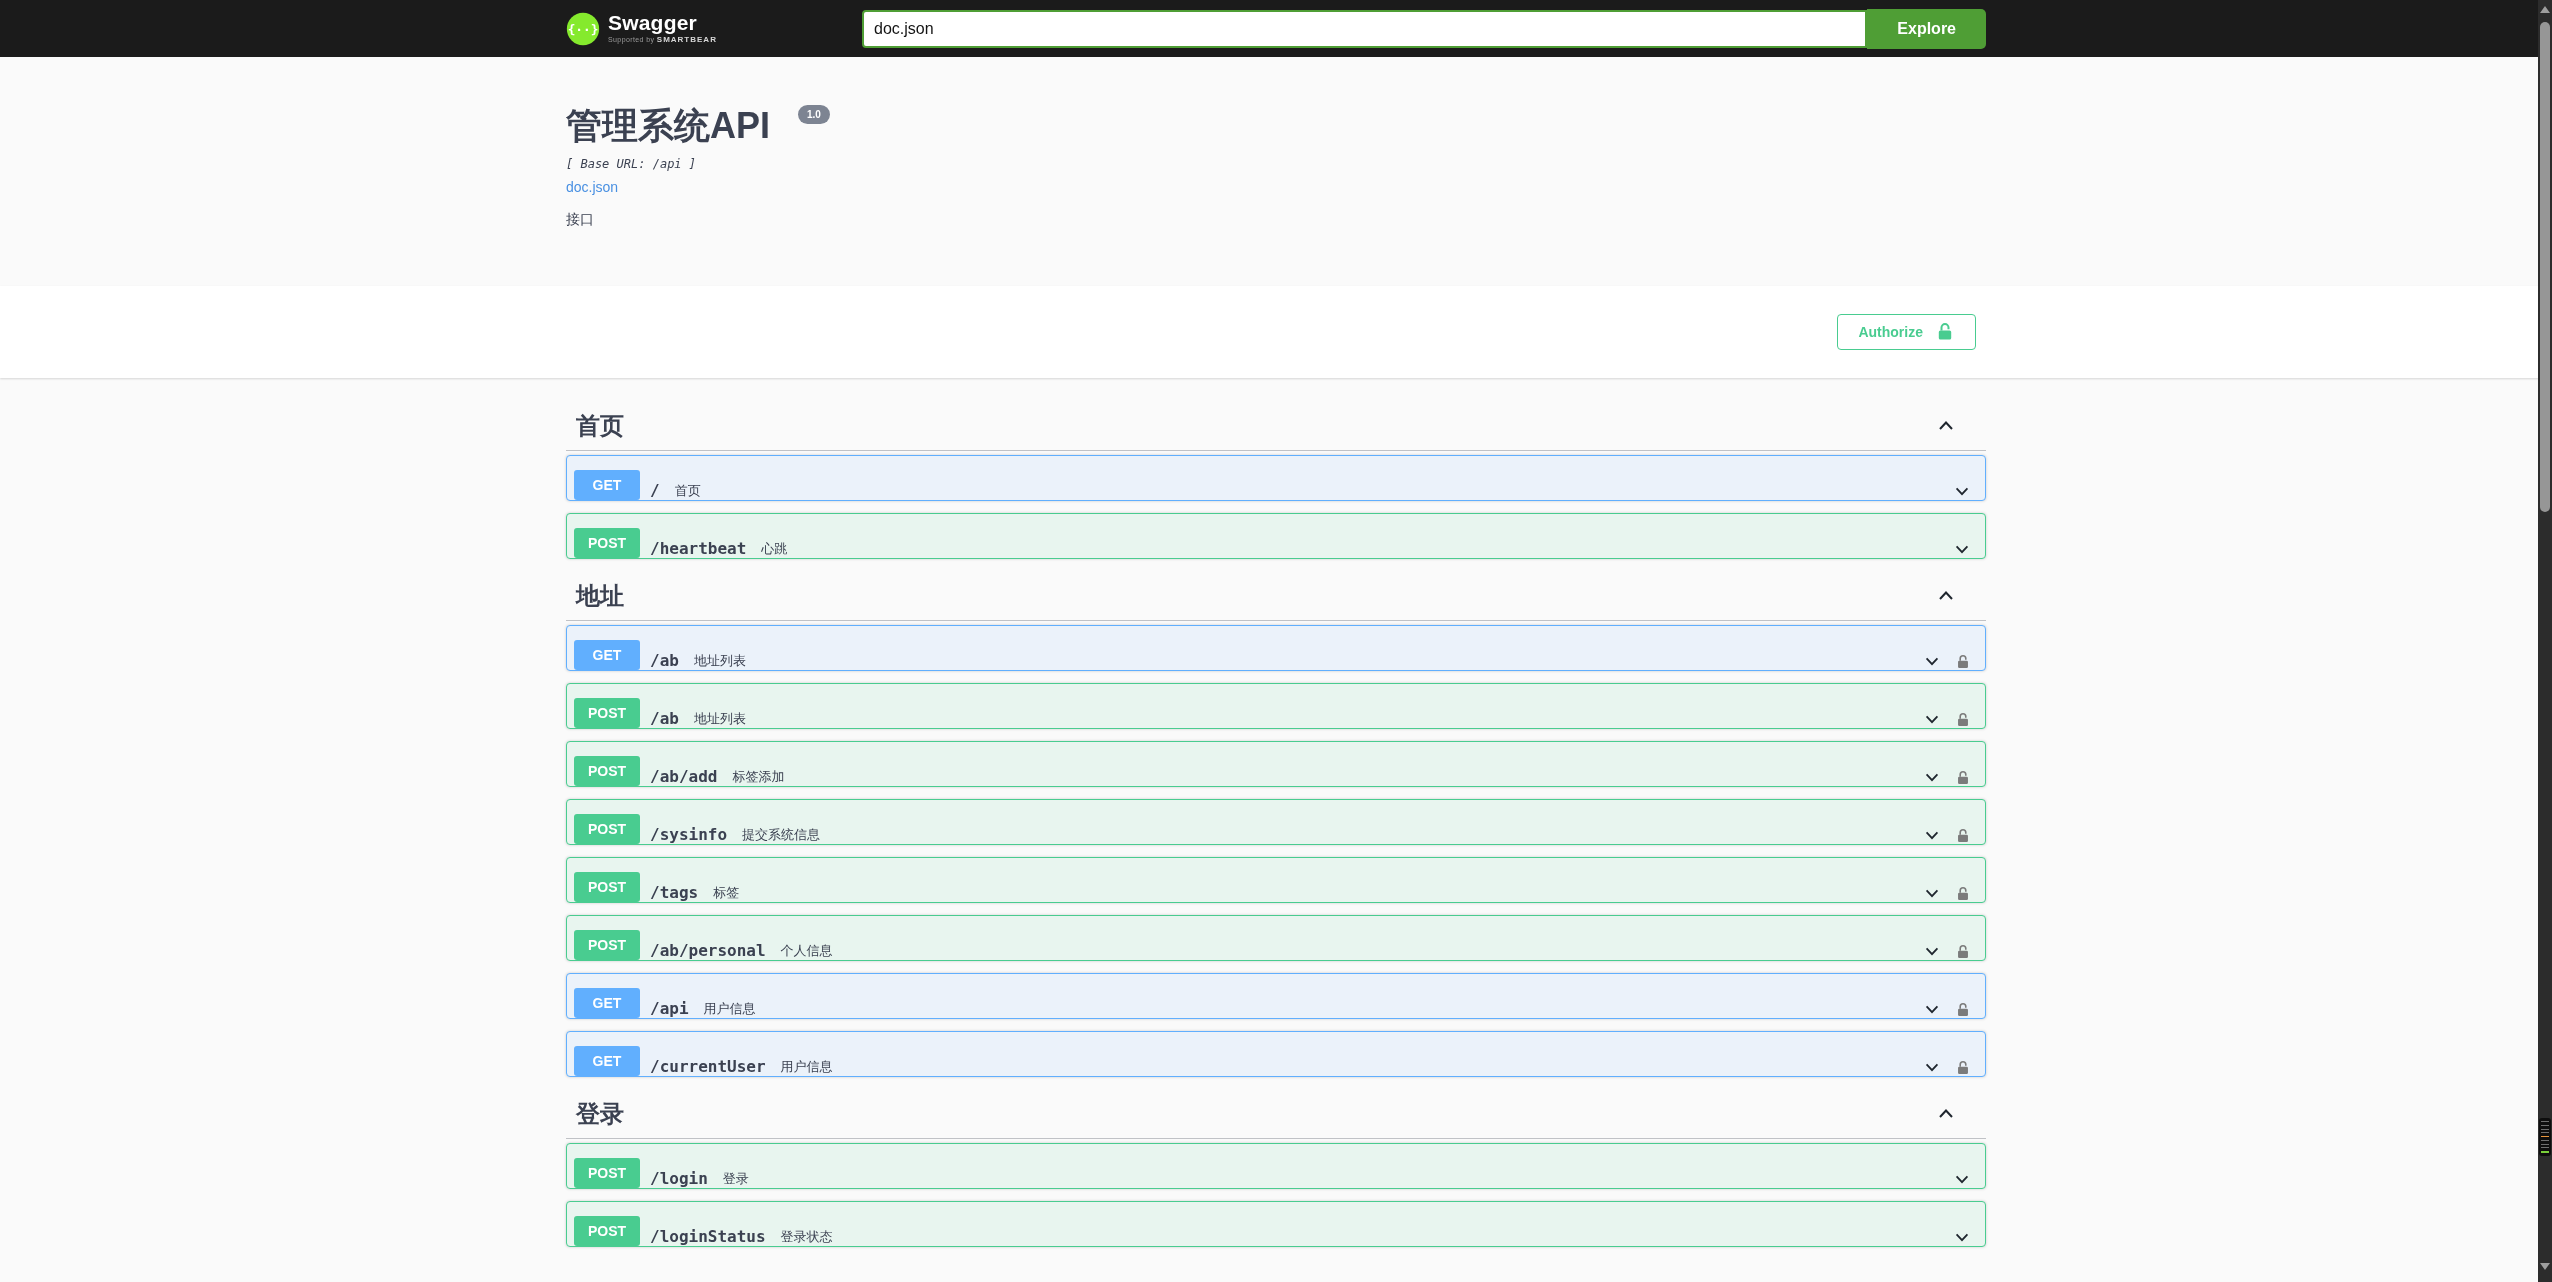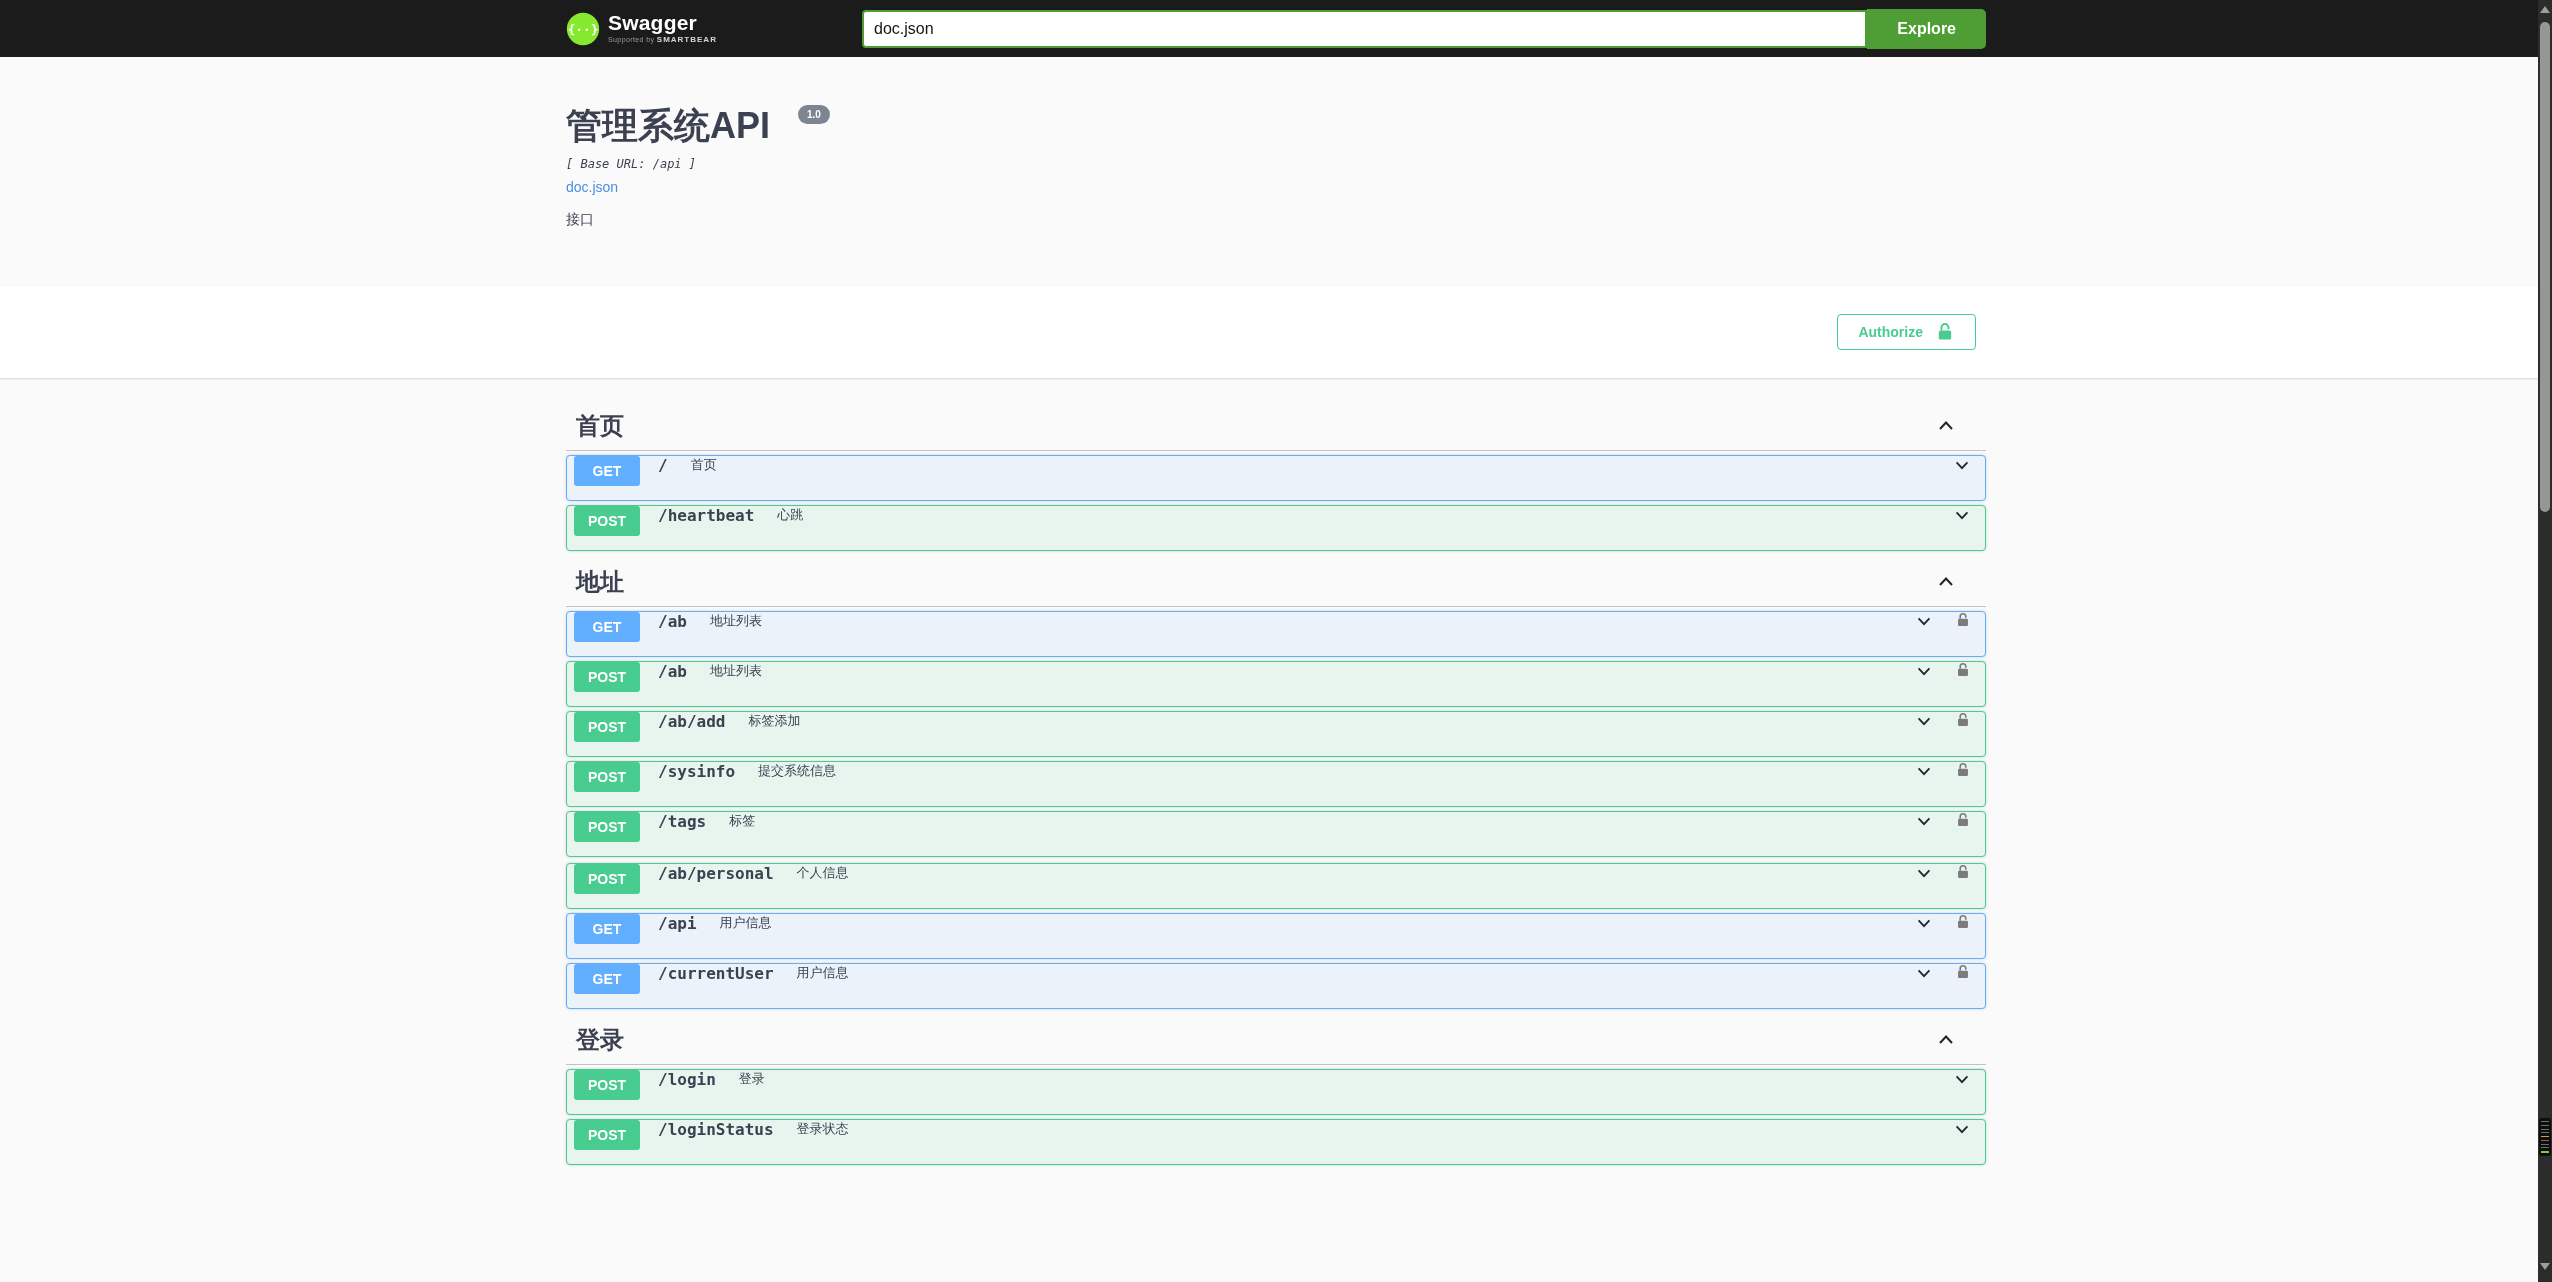--- a/index.html
+++ b/index.html
@@ -43,23 +43,23 @@
                    font-family:"Liberation Sans", sans-serif; }
 
   
   main .wrapper { padding-top:23px; }
   .opblock-section { margin-bottom:6px; }
   .opblock-tag { display:flex; align-items:center; padding:10px 30px 10px 10px;
                  border-bottom:1px solid rgba(59,65,81,.3); cursor:pointer; }
   .section-title { font-size:24px; font-weight:700; color:#3b4151; line-height:29px; }
   .opblock-tag .icon { margin-left:auto; color:#1f262e; }
   .ops { margin-top:4px; }
-  .opblock { height:46px; border-radius:4px; margin-bottom:4px; border:1px solid;
-             box-shadow:0 0 3px rgba(0,0,0,.19); display:flex; align-items:flex-start;
-             padding:0 14px 0 7px; cursor:pointer;gap:8px; }
+  .opblock { height:46px; border-radius:4px; margin-bottom:12px; border:1px solid;
+             box-shadow:0 0 3px rgba(0,0,0,.19); display:flex; align-items:flex-end;
+             padding:0 14px 0 7px; cursor:pointer; }
   .opblock.get  { border-color:#61affe; background:#ebf2fa; }
   .opblock.post { border-color:#49cc90; background:#e8f5ef; }
   .method-badge { min-width:66px; height:30px; line-height:30px; text-align:center;
                   border-radius:3px; color:#fff; font-weight:700; font-size:14px; padding:0 6px; }
   .method-badge.get  { background:#61affe; }
   .method-badge.post { background:#49cc90; }
   .op-path { font-family:"DejaVu Sans Mono", monospace; font-size:16px; font-weight:600;
              color:#3b4151; margin-left:10px; }
   .op-summary { font-size:13px; color:#3b4151; margin-left:15px; }
   .spacer { flex:1; }

